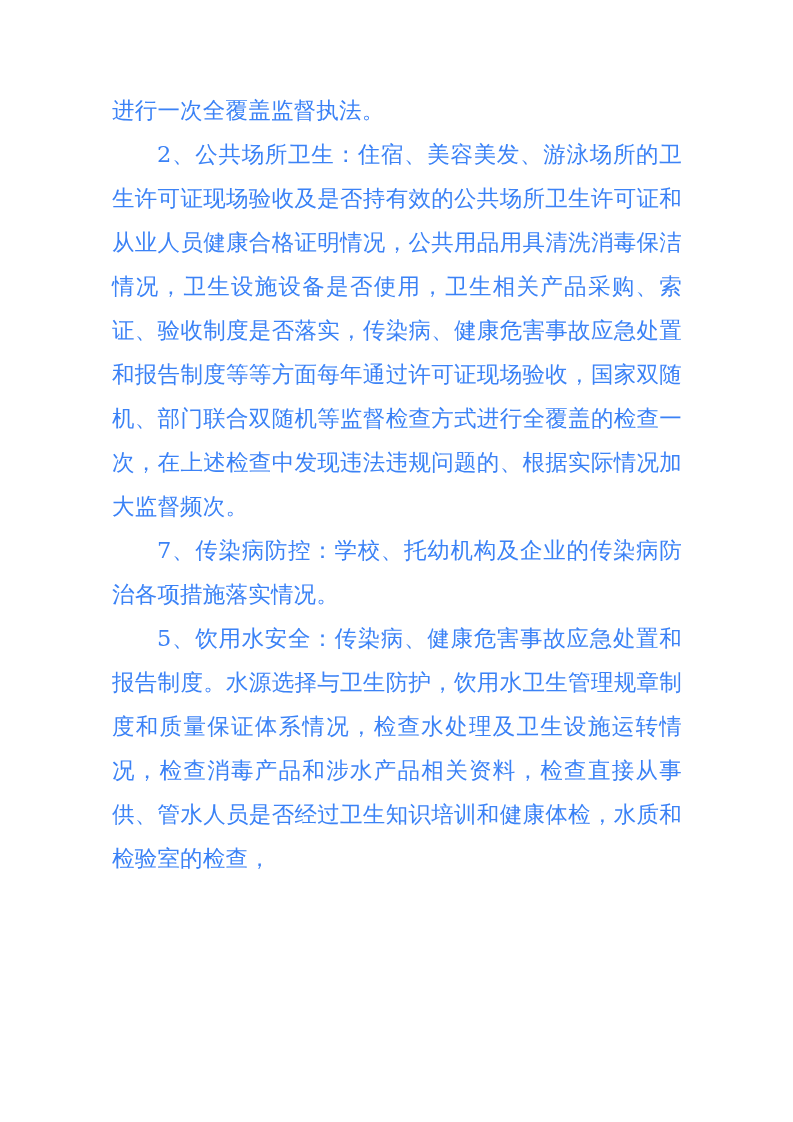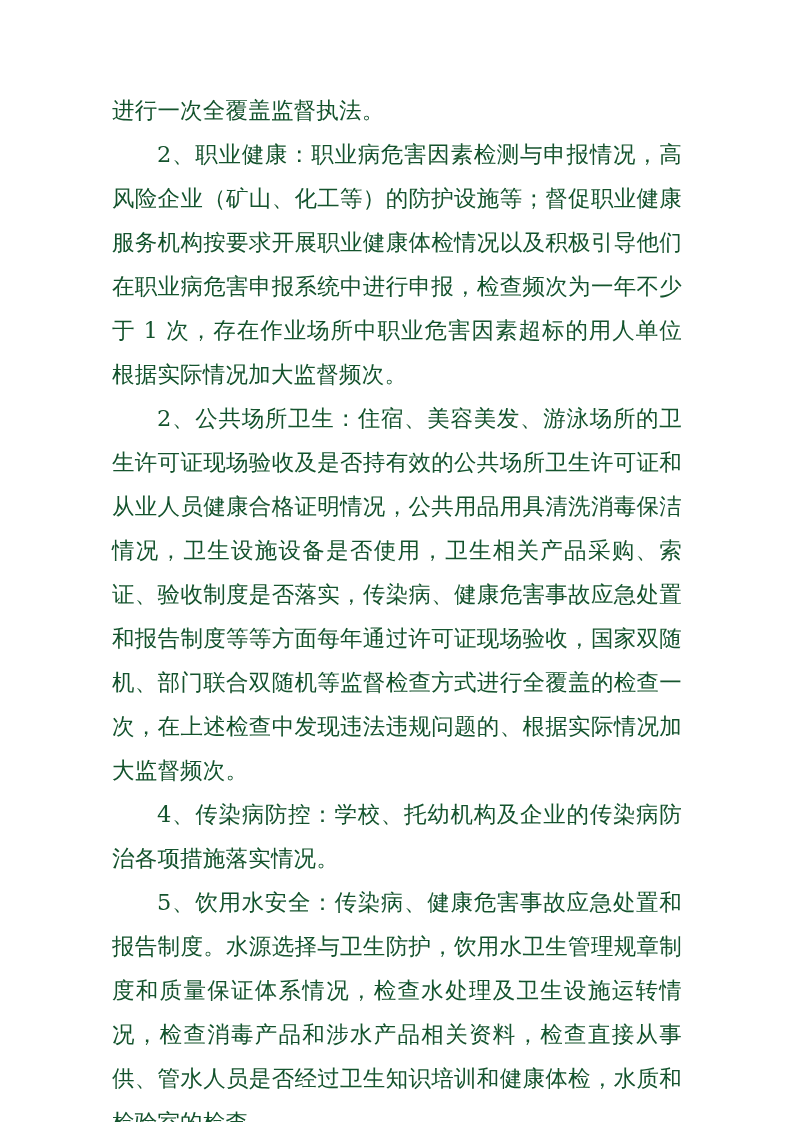--- a/index.html
+++ b/index.html
@@ -28,31 +28,30 @@
     width: 570px;
   }
   .para {
     margin: 0 0 0 0;
     font-size: 22.5px;
     line-height: 44px;
     text-align: justify;
     text-justify: inter-ideograph;
     letter-spacing: 0.2px;
     font-family: "DejaVu Serif", "Liberation Serif", serif;
-    color: #14532d;
+    color: #3b82f6;
     word-break: break-all;
   }
   .para.indent {
     text-indent: 45px;
   }
 </style>
 </head>
 <body>
 
 <div class="page">
   <div class="doc-body">
     <p class="para">进行一次全覆盖监督执法。</p>
-    <p class="para indent">2、职业健康：职业病危害因素检测与申报情况，高风险企业（矿山、化工等）的防护设施等；督促职业健康服务机构按要求开展职业健康体检情况以及积极引导他们在职业病危害申报系统中进行申报，检查频次为一年不少于 1 次，存在作业场所中职业危害因素超标的用人单位根据实际情况加大监督频次。</p>
     <p class="para indent">2、公共场所卫生：住宿、美容美发、游泳场所的卫生许可证现场验收及是否持有效的公共场所卫生许可证和从业人员健康合格证明情况，公共用品用具清洗消毒保洁情况，卫生设施设备是否使用，卫生相关产品采购、索证、验收制度是否落实，传染病、健康危害事故应急处置和报告制度等等方面每年通过许可证现场验收，国家双随机、部门联合双随机等监督检查方式进行全覆盖的检查一次，在上述检查中发现违法违规问题的、根据实际情况加大监督频次。</p>
-    <p class="para indent">4、传染病防控：学校、托幼机构及企业的传染病防治各项措施落实情况。</p>
+    <p class="para indent">7、传染病防控：学校、托幼机构及企业的传染病防治各项措施落实情况。</p>
     <p class="para indent">5、饮用水安全：传染病、健康危害事故应急处置和报告制度。水源选择与卫生防护，饮用水卫生管理规章制度和质量保证体系情况，检查水处理及卫生设施运转情况，检查消毒产品和涉水产品相关资料，检查直接从事供、管水人员是否经过卫生知识培训和健康体检，水质和检验室的检查，</p>
   </div>
 </div>
 
 </body></html>

